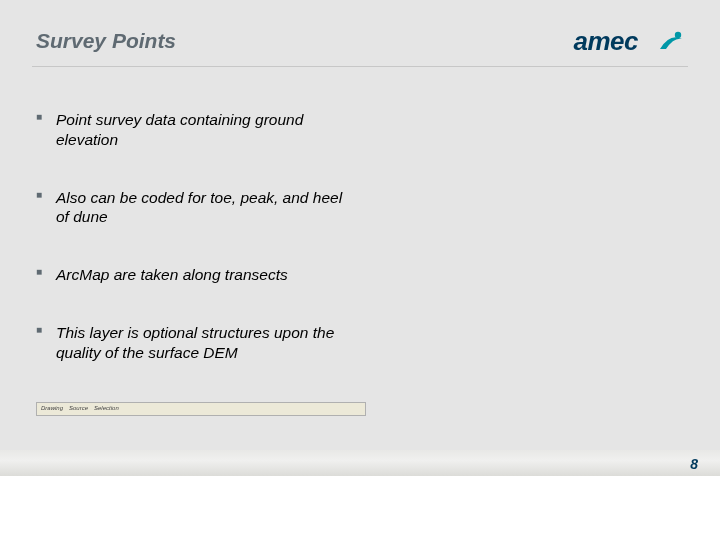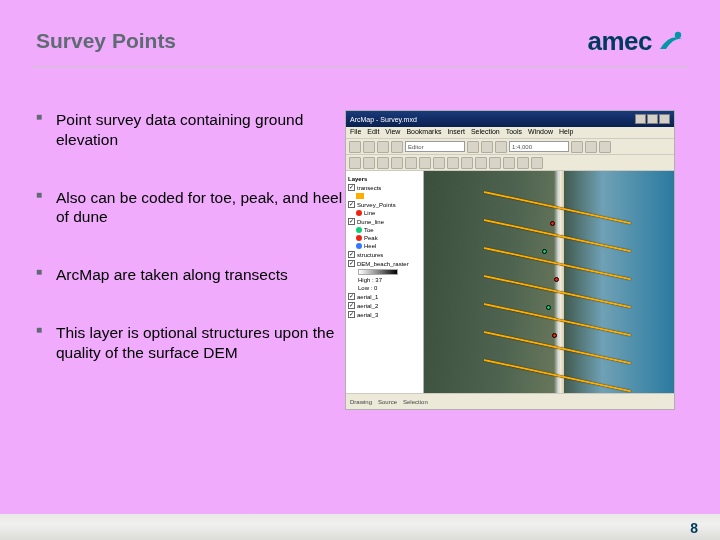--- a/index.html
+++ b/index.html
@@ -1,24 +1,24 @@
 <!DOCTYPE html>
 <html><head>
 <meta charset="utf-8">
 <style>
   * { box-sizing: border-box; margin: 0; padding: 0; }
   html, body { width: 720px; height: 540px; font-family: Arial, Helvetica, sans-serif; background: #fff; overflow: hidden; }
-  .slide { width: 720px; height: 540px; position: relative; background: #f0abfc; }
+  .slide { width: 720px; height: 476px; position: relative; background: #e5e5e5; font-style: italic; }
   .header { position: absolute; top: 18px; left: 36px; right: 36px; height: 46px; display: flex; justify-content: space-between; align-items: center; }
   .title { font-size: 21px; font-weight: bold; color: #5f6a72; }
-  .logo { display: flex; align-items: center; gap: 4px; }
+  .logo { display: flex; align-items: center; gap: 18px; }
   .logo-text { font-size: 26px; font-weight: bold; color: #003a5d; letter-spacing: -0.5px; }
   .logo-mark { position: relative; width: 28px; height: 28px; }
   .hr { position: absolute; top: 66px; left: 32px; right: 32px; height: 1px; background: #c7c7c7; }
-  .content { position: absolute; top: 110px; left: 36px; right: 36px; bottom: 60px; display: flex; gap: 1px; }
+  .content { position: absolute; top: 110px; left: 36px; right: 36px; bottom: 60px; display: flex; gap: 1px; flex-direction: column; }
   .bullets { width: 308px; }
   .bullets ul { list-style: none; }
   .bullets li { position: relative; padding-left: 20px; font-size: 15.5px; color: #000; line-height: 1.28; margin-bottom: 38px; }
   .bullets li::before { content: "■"; position: absolute; left: 0; top: 1px; font-size: 10px; color: #5f6a72; }
   .shot { width: 330px; height: 300px; background: #e5e5e5; border: 1px solid #b0b0b0; position: relative; overflow: hidden; }
   .shot-titlebar { height: 16px; background: linear-gradient(#1a3a7a, #0a2050); display: flex; align-items: center; padding: 0 4px; justify-content: space-between; }
   .shot-titlebar span { color: #fff; font-size: 7px; }
   .win-btns { display: flex; gap: 1px; }
   .win-btns div { width: 11px; height: 10px; background: #d4d0c8; border: 1px solid #808080; }
   .shot-menu { height: 12px; background: #ece9d8; font-size: 7px; color: #000; padding: 1px 4px; display: flex; gap: 6px; border-bottom: 1px solid #cfcabf; }

